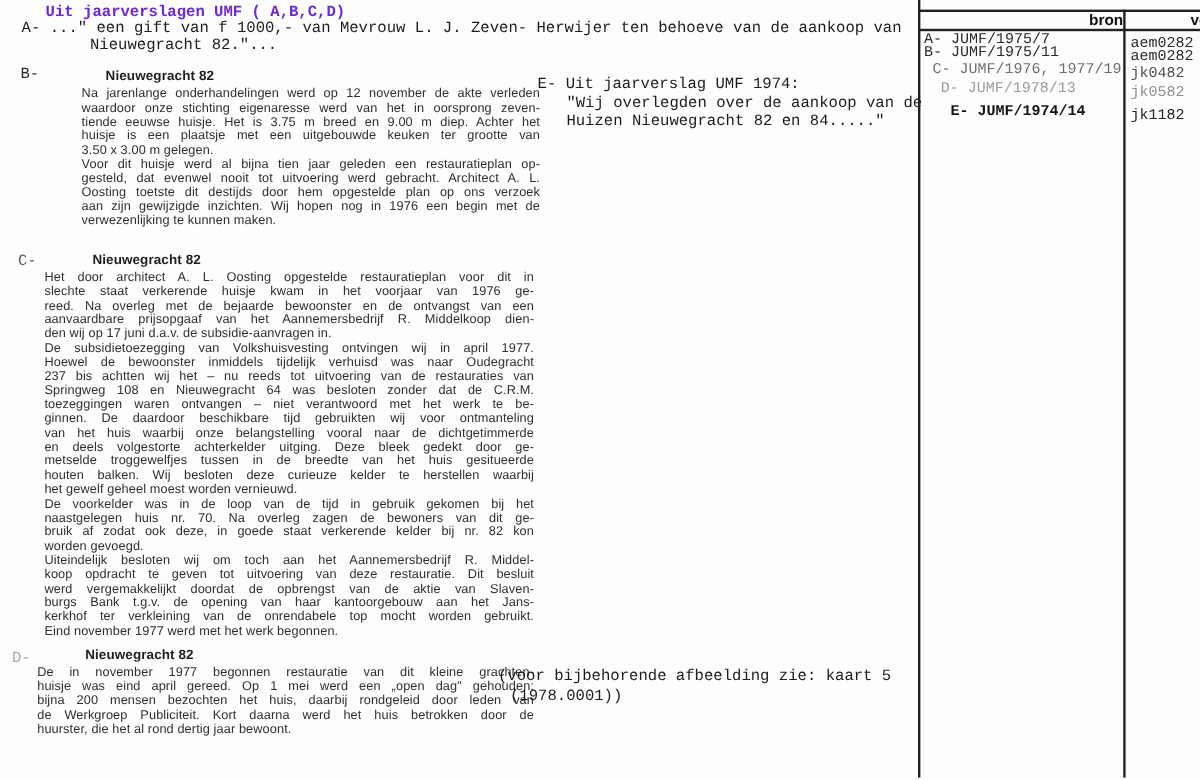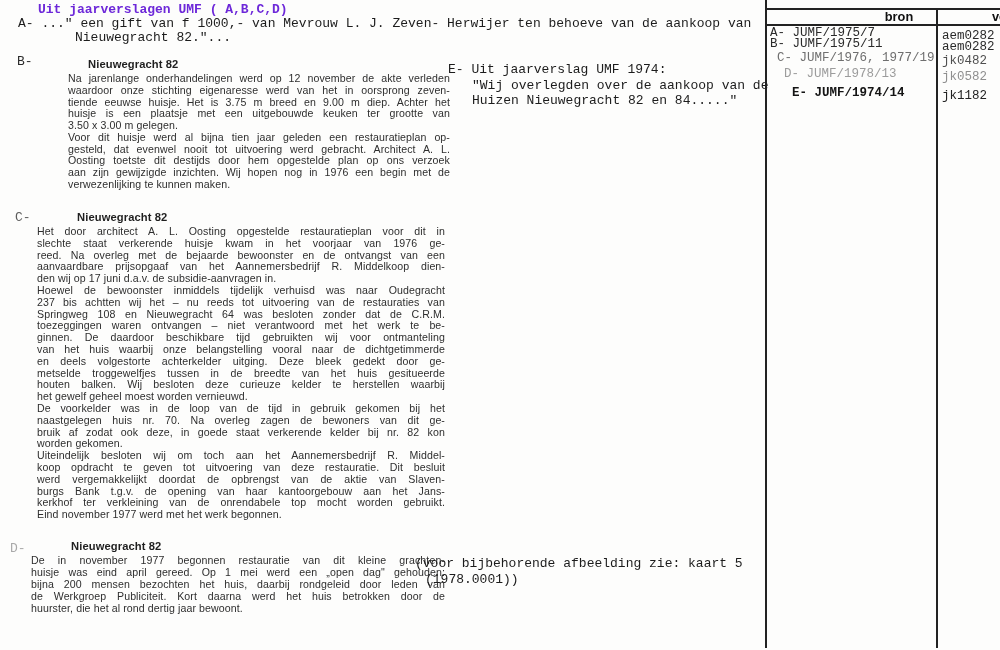--- a/index.html
+++ b/index.html
@@ -49,21 +49,21 @@
   .vline{position:absolute;width:1.5px;background:#222;}
   #vline-left{left:765px;top:0;height:648px;}
   #vline-mid{left:936px;top:8px;height:640px;}
   .hline{position:absolute;height:1.5px;background:#222;}
   #hline-top{left:765px;top:8px;width:235px;}
   #hline-head{left:765px;top:24px;width:235px;height:2px;}
   .th{
     position:absolute;top:9px;font-size:12.8px;font-weight:bold;color:#111;
     font-family:"Liberation Sans",sans-serif;
   }
-  #th-bron{left:766px;width:170px;text-align:center;padding-left:48px;}
+  #th-bron{left:766px;width:170px;text-align:right;}
   #th-verwerkt{left:992px;}
   #table-body{position:absolute;left:770px;top:28px;width:228px;
     font-family:"Liberation Mono","DejaVu Sans Mono",monospace;}
   .t-row{position:relative;font-size:12.5px;line-height:11.5px;white-space:pre;color:#2a2a2a;}
   .t-row:nth-child(2){margin-top:-0.5px;}
   .t-row:nth-child(3){margin-top:2.5px;padding-left:7px;color:#6f6f6f;}
   .t-row:nth-child(4){margin-top:4.5px;padding-left:14px;color:#9c9c9c;}
   .t-row:nth-child(5){margin-top:7.5px;padding-left:22px;font-weight:bold;color:#141414;}
   .t-verw{position:absolute;left:172px;top:3px;font-weight:normal;}
   .t-row:nth-child(3) .t-verw{color:#4f4f4f;}
@@ -100,34 +100,35 @@
 
   <div class="sec-label" id="label-c">C-</div>
   <div class="section" id="section-c">
     <div class="heading">Nieuwegracht 82</div>
     <div class="body">
         <div class="pline just">Het door architect A. L. Oosting opgestelde restauratieplan voor dit in</div>
         <div class="pline just">slechte staat verkerende huisje kwam in het voorjaar van 1976 ge-</div>
         <div class="pline just">reed. Na overleg met de bejaarde bewoonster en de ontvangst van een</div>
         <div class="pline just">aanvaardbare prijsopgaaf van het Aannemersbedrijf R. Middelkoop dien-</div>
         <div class="pline">den wij op 17 juni d.a.v. de subsidie-aanvragen in.</div>
+        <div class="pline just">De subsidietoezegging van Volkshuisvesting ontvingen wij in april 1977.</div>
         <div class="pline just">Hoewel de bewoonster inmiddels tijdelijk verhuisd was naar Oudegracht</div>
         <div class="pline just">237 bis achtten wij het – nu reeds tot uitvoering van de restauraties van</div>
         <div class="pline just">Springweg 108 en Nieuwegracht 64 was besloten zonder dat de C.R.M.</div>
         <div class="pline just">toezeggingen waren ontvangen – niet verantwoord met het werk te be-</div>
         <div class="pline just">ginnen. De daardoor beschikbare tijd gebruikten wij voor ontmanteling</div>
         <div class="pline just">van het huis waarbij onze belangstelling vooral naar de dichtgetimmerde</div>
         <div class="pline just">en deels volgestorte achterkelder uitging. Deze bleek gedekt door ge-</div>
         <div class="pline just">metselde troggewelfjes tussen in de breedte van het huis gesitueerde</div>
         <div class="pline just">houten balken. Wij besloten deze curieuze kelder te herstellen waarbij</div>
         <div class="pline">het gewelf geheel moest worden vernieuwd.</div>
         <div class="pline just">De voorkelder was in de loop van de tijd in gebruik gekomen bij het</div>
         <div class="pline just">naastgelegen huis nr. 70. Na overleg zagen de bewoners van dit ge-</div>
         <div class="pline just">bruik af zodat ook deze, in goede staat verkerende kelder bij nr. 82 kon</div>
-        <div class="pline">worden gekomen.</div>
+        <div class="pline">worden gevoegd.</div>
         <div class="pline just">Uiteindelijk besloten wij om toch aan het Aannemersbedrijf R. Middel-</div>
         <div class="pline just">koop opdracht te geven tot uitvoering van deze restauratie. Dit besluit</div>
         <div class="pline just">werd vergemakkelijkt doordat de opbrengst van de aktie van Slaven-</div>
         <div class="pline just">burgs Bank t.g.v. de opening van haar kantoorgebouw aan het Jans-</div>
         <div class="pline just">kerkhof ter verkleining van de onrendabele top mocht worden gebruikt.</div>
         <div class="pline">Eind november 1977 werd met het werk begonnen.</div>
       </div>
   </div>
 
   <div class="sec-label" id="label-d">D-</div>

